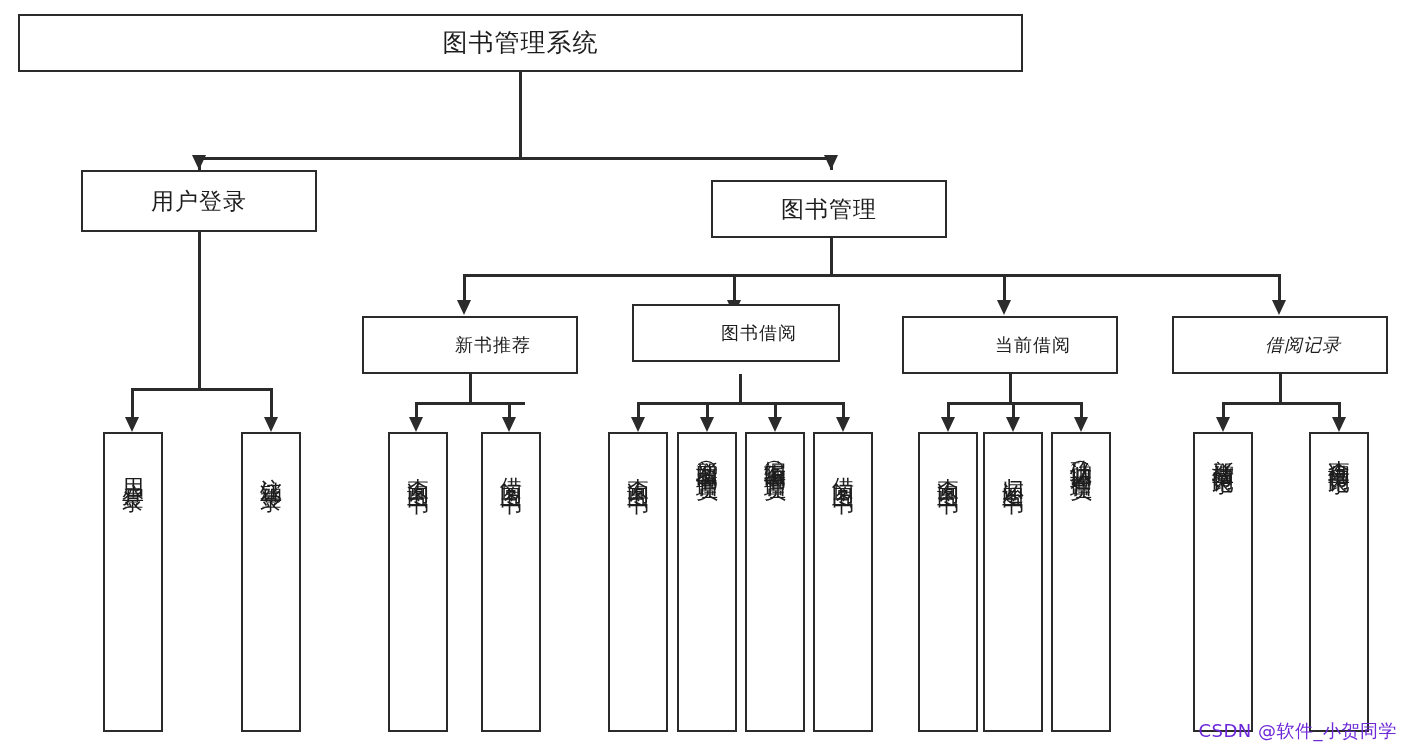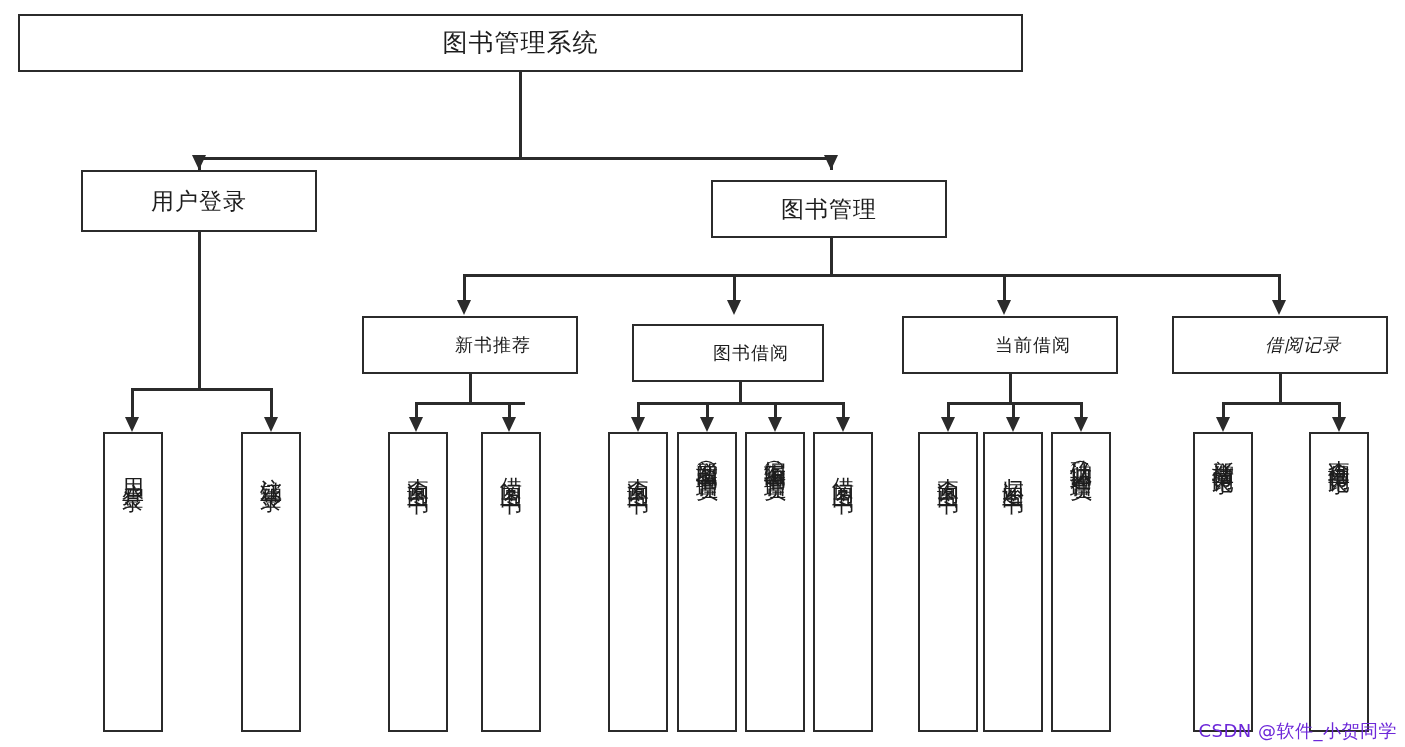--- a/index.html
+++ b/index.html
@@ -106,21 +106,21 @@
   <div class="vline" style="left:733px;top:274px;height:30px;"></div>
   <div class="arrow" style="left:727px;top:300px;"></div>
   <div class="vline" style="left:1003px;top:274px;height:30px;"></div>
   <div class="arrow" style="left:997px;top:300px;"></div>
   <div class="vline" style="left:1278px;top:274px;height:30px;"></div>
   <div class="arrow" style="left:1272px;top:300px;"></div>
 
   <div class="node lvl2" style="left:362px;top:316px;width:216px;height:58px;">
     <span>新书推荐</span>
   </div>
-  <div class="node lvl2" style="left:632px;top:324px;width:192px;height:58px;">
+  <div class="node lvl2" style="left:632px;top:304px;width:208px;height:58px;">
     <span>图书借阅</span>
   </div>
   <div class="node lvl2" style="left:902px;top:316px;width:216px;height:58px;">
     <span>当前借阅</span>
   </div>
   <div class="node lvl2" style="left:1172px;top:316px;width:216px;height:58px;font-style:italic;">
     <span>借阅记录</span>
   </div>
 
   <div class="vline" style="left:469px;top:374px;height:30px;"></div>

